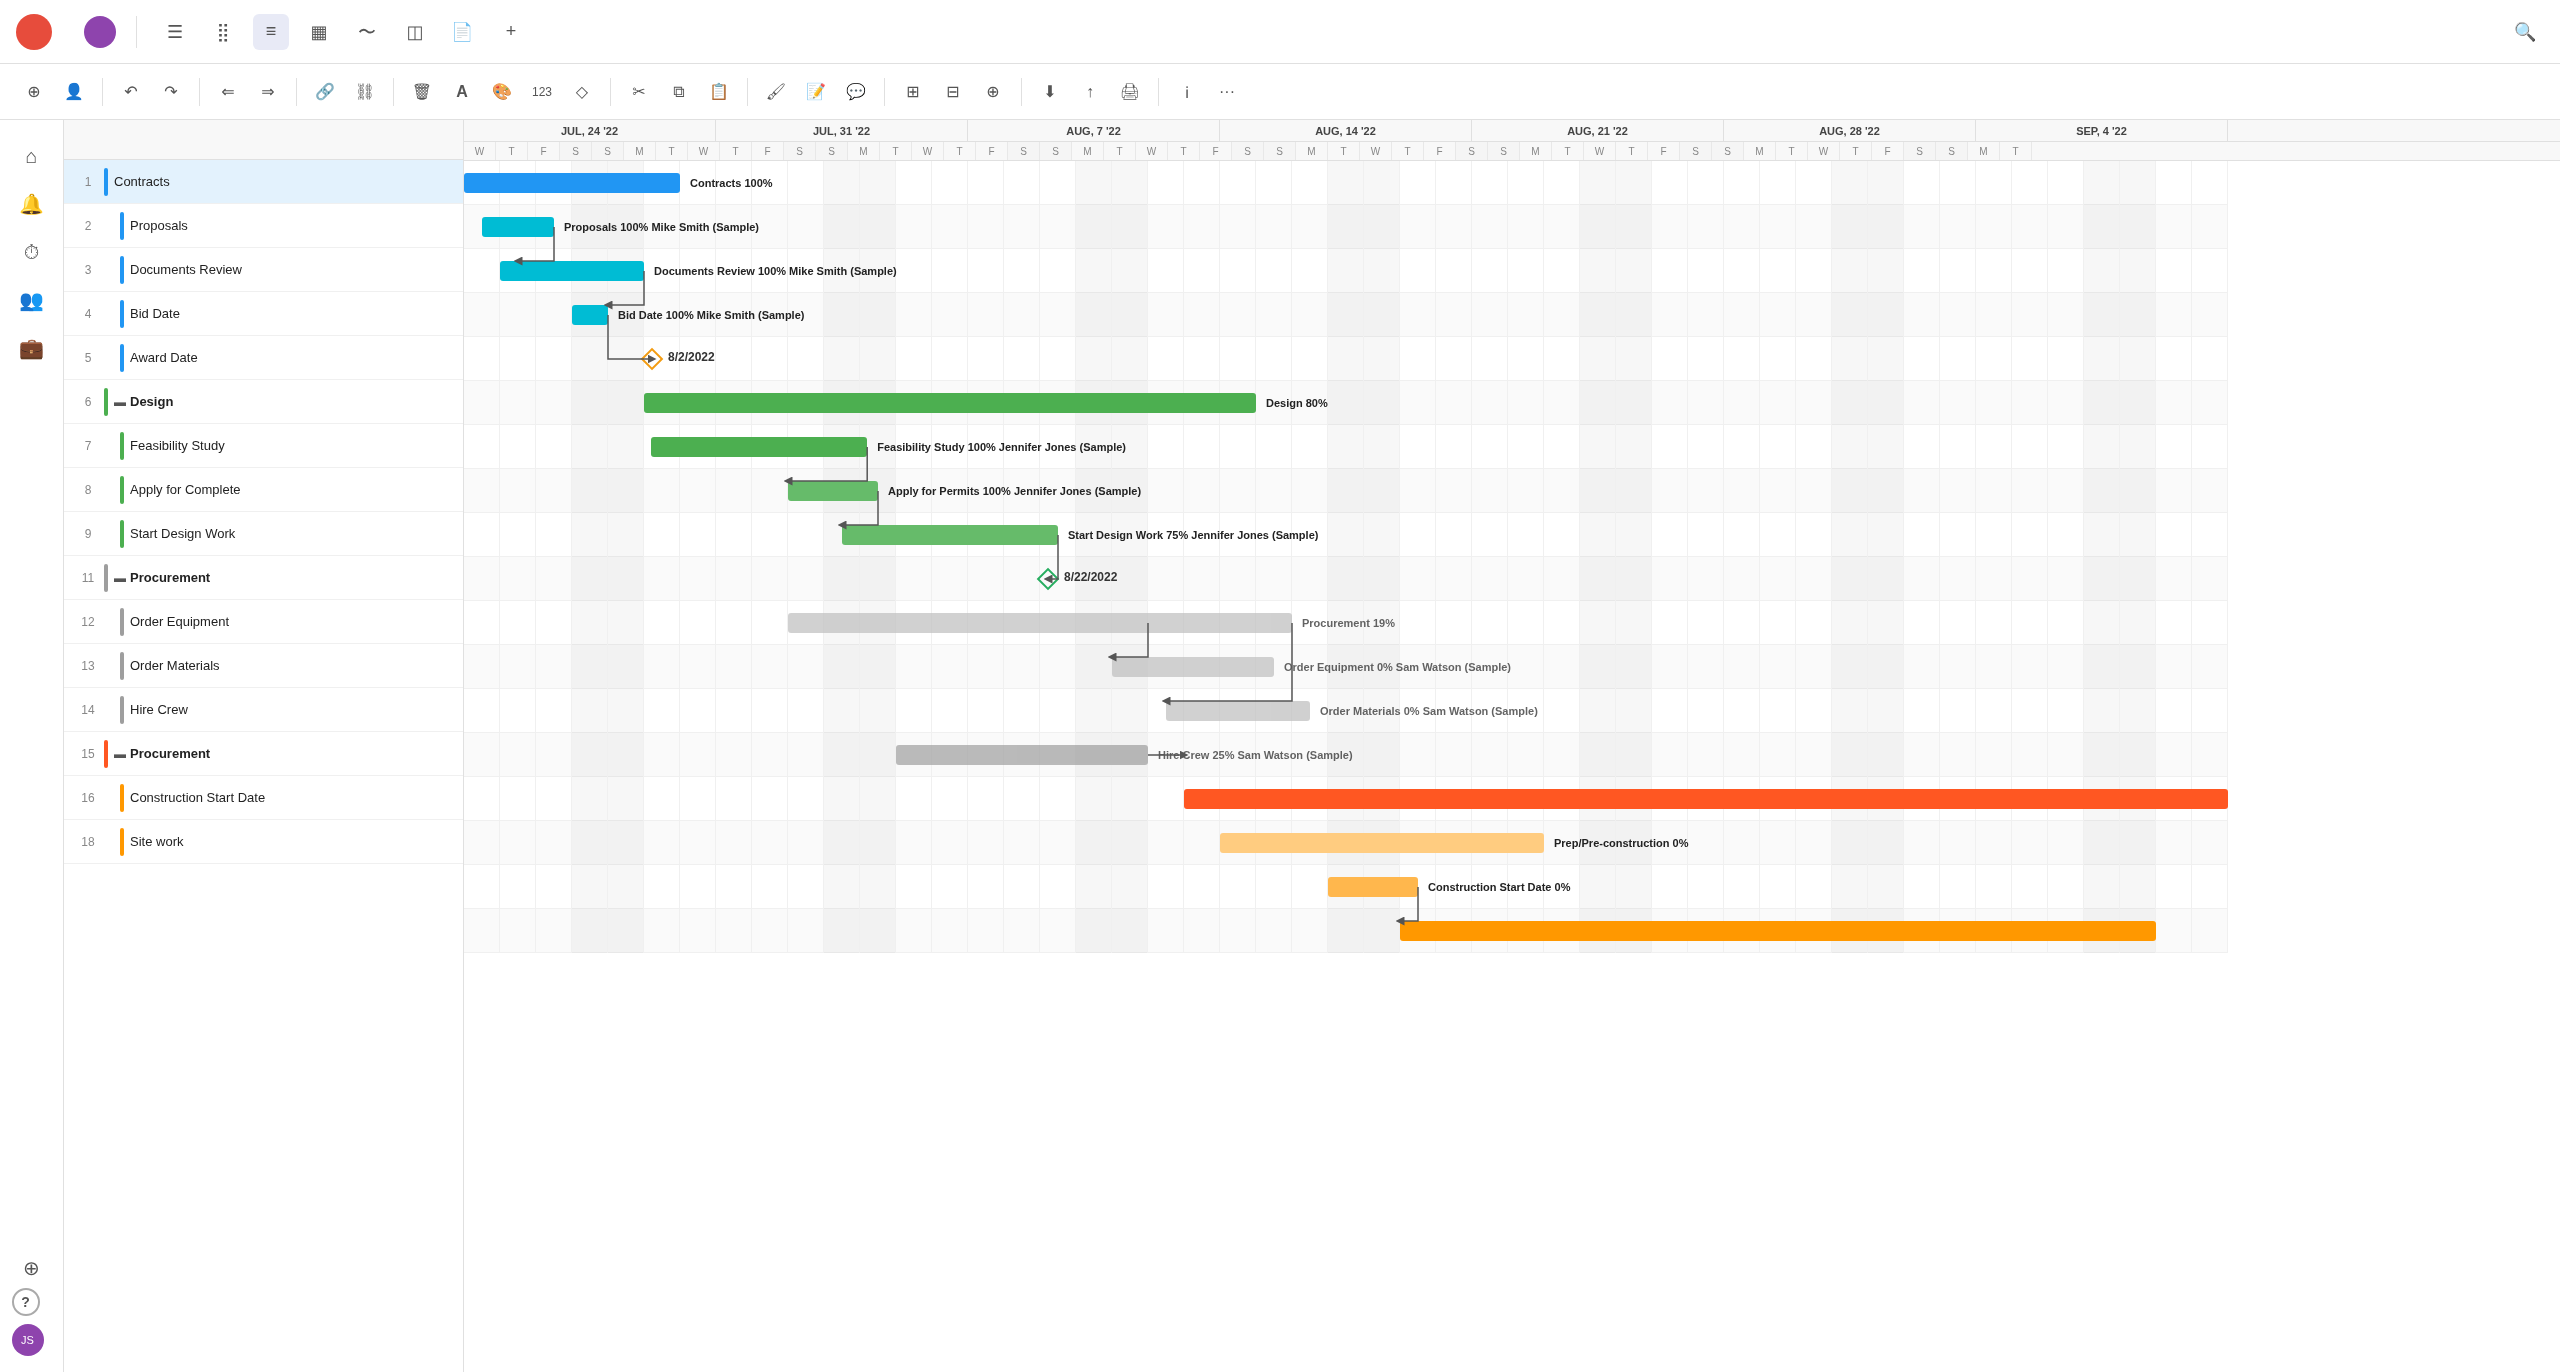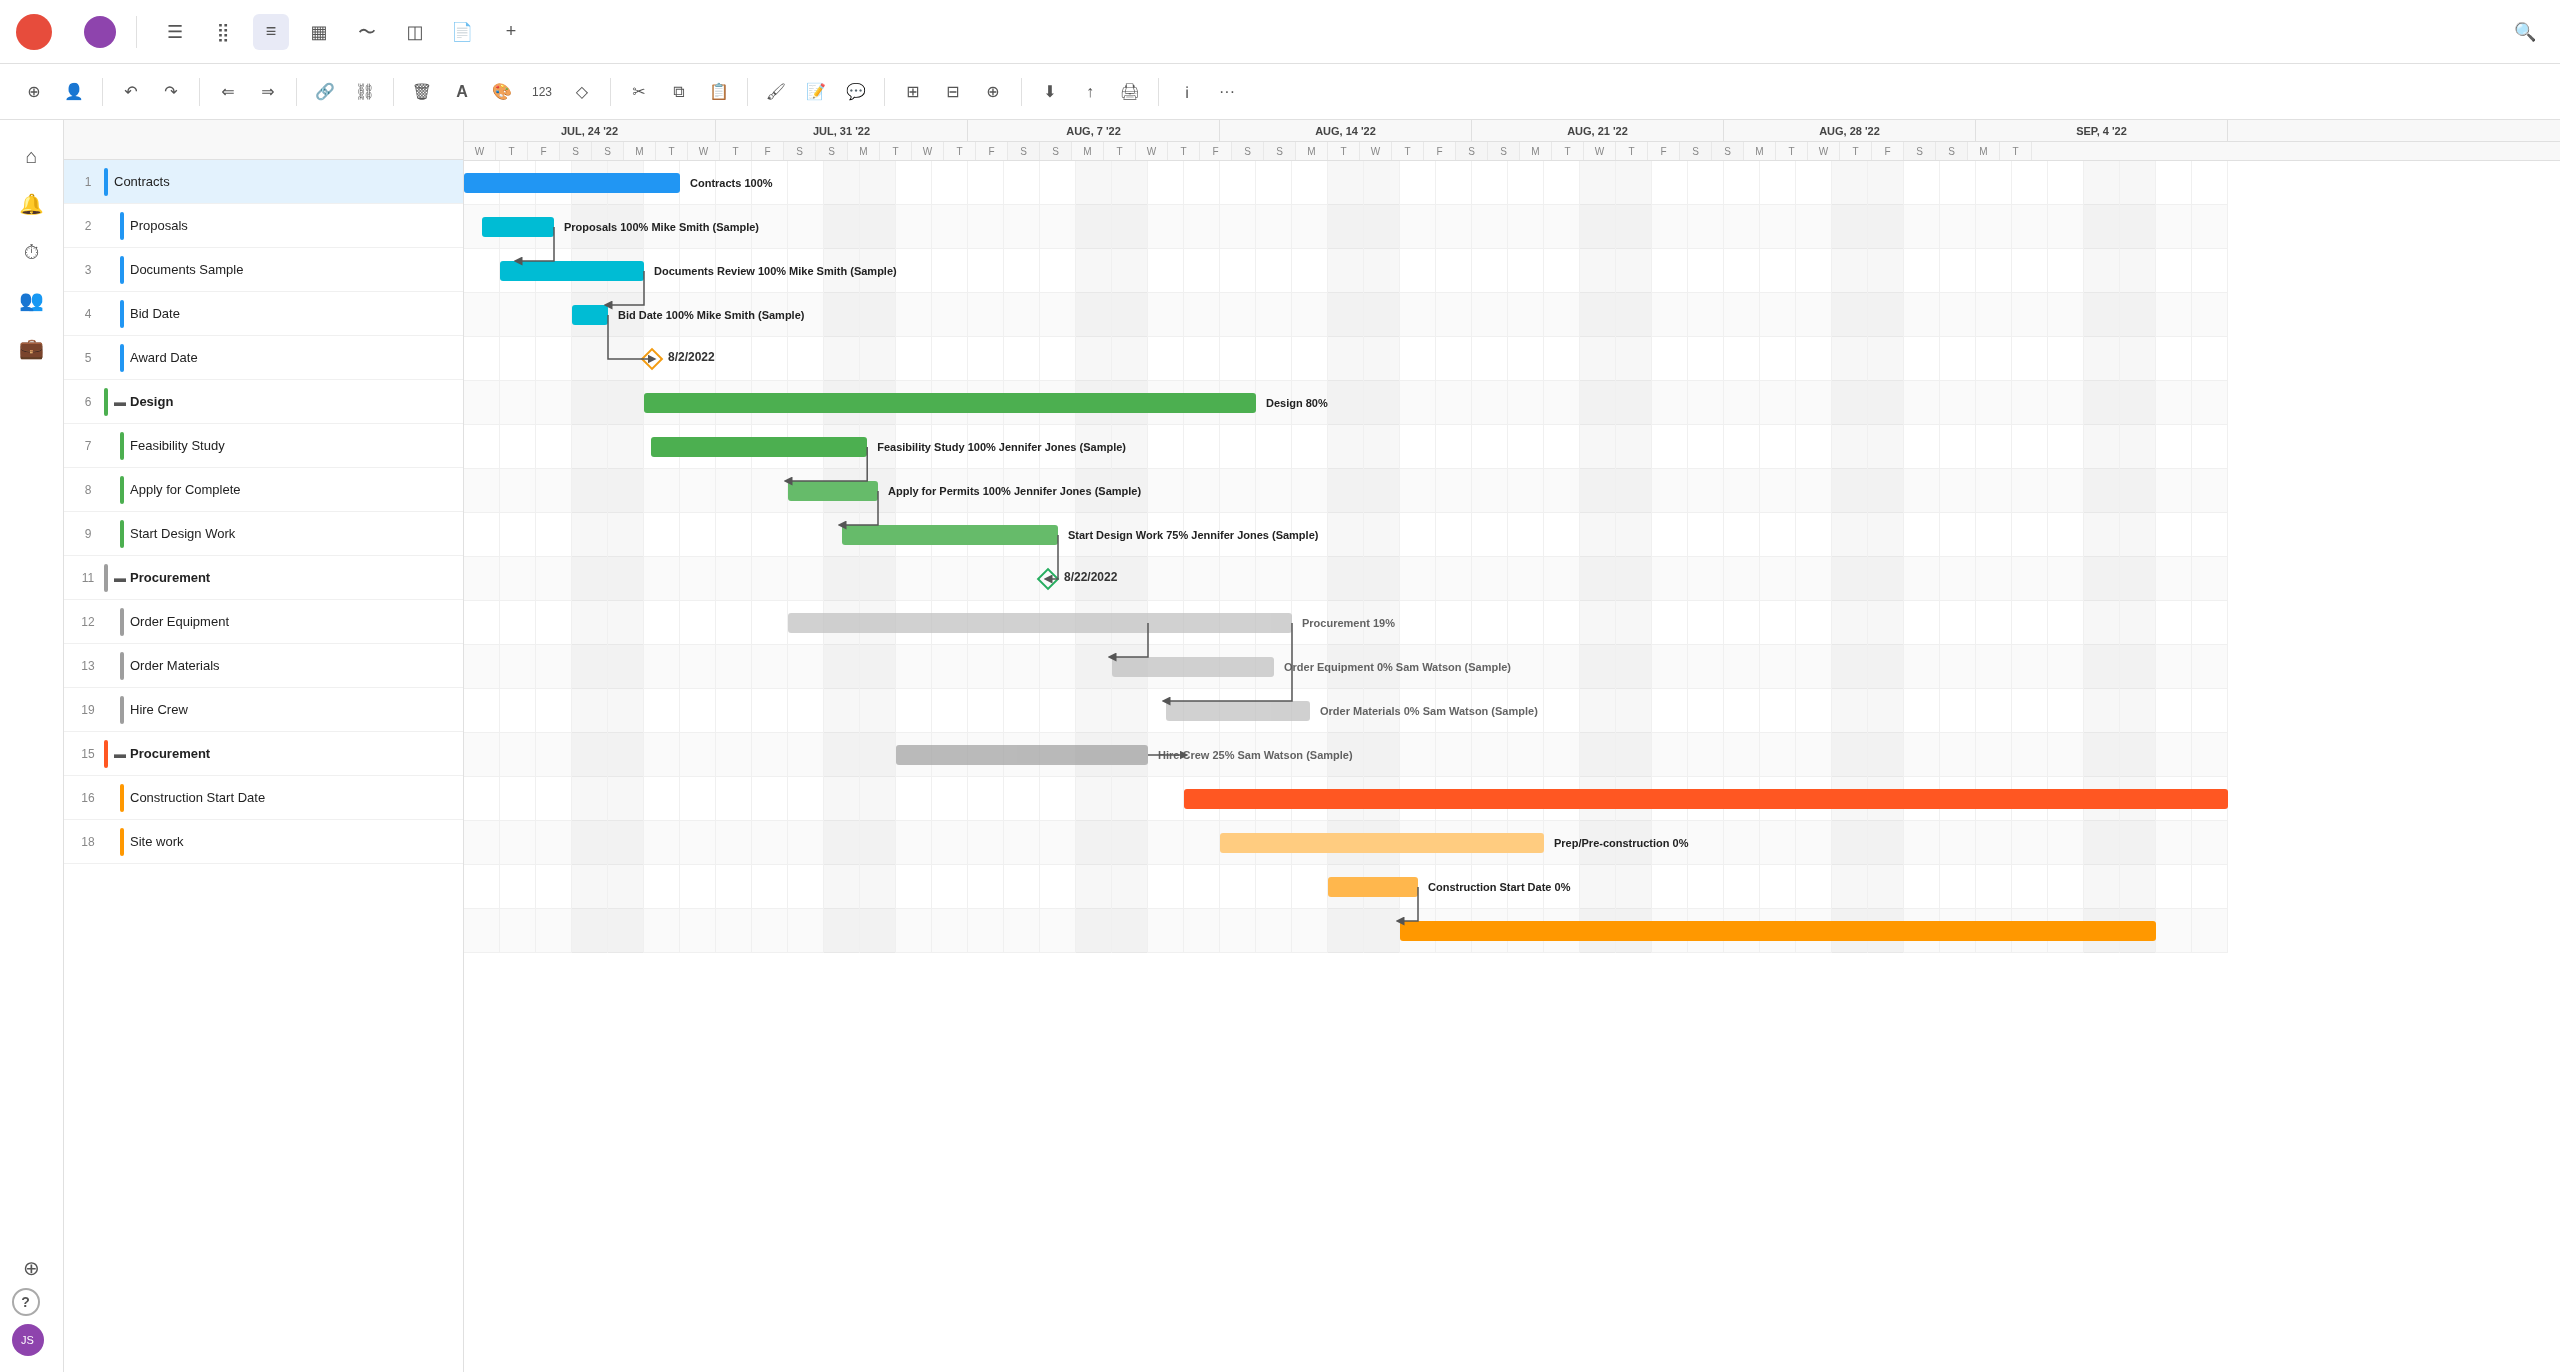--- a/index.html
+++ b/index.html
@@ -196,21 +196,21 @@
         <div class="task-row">
           <span class="task-num">2</span>
           <span class="task-indent" style="width: 16px;"></span>
           <span class="task-color-bar" style="background-color: rgb(33, 150, 243);"></span>
           <span class="task-name">Proposals</span>
         </div>
         <div class="task-row">
           <span class="task-num">3</span>
           <span class="task-indent" style="width: 16px;"></span>
           <span class="task-color-bar" style="background-color: rgb(33, 150, 243);"></span>
-          <span class="task-name">Documents Sample</span>
+          <span class="task-name">Documents Review</span>
         </div>
         <div class="task-row">
           <span class="task-num">4</span>
           <span class="task-indent" style="width: 16px;"></span>
           <span class="task-color-bar" style="background-color: rgb(33, 150, 243);"></span>
           <span class="task-name">Bid Date</span>
         </div>
         <div class="task-row">
           <span class="task-num">5</span>
           <span class="task-indent" style="width: 16px;"></span>
@@ -255,21 +255,21 @@
           <span class="task-color-bar" style="background-color: rgb(158, 158, 158);"></span>
           <span class="task-name">Order Equipment</span>
         </div>
         <div class="task-row">
           <span class="task-num">13</span>
           <span class="task-indent" style="width: 16px;"></span>
           <span class="task-color-bar" style="background-color: rgb(158, 158, 158);"></span>
           <span class="task-name">Order Materials</span>
         </div>
         <div class="task-row">
-          <span class="task-num">19</span>
+          <span class="task-num">14</span>
           <span class="task-indent" style="width: 16px;"></span>
           <span class="task-color-bar" style="background-color: rgb(158, 158, 158);"></span>
           <span class="task-name">Hire Crew</span>
         </div>
         <div class="task-row group-row">
           <span class="task-num">15</span>
           <span class="task-indent" style="width: 0px;"></span>
           <span class="task-color-bar" style="background-color: rgb(255, 87, 34);"></span>
           <span class="group-toggle">▬ </span>
           <span class="group-name">Procurement</span>

